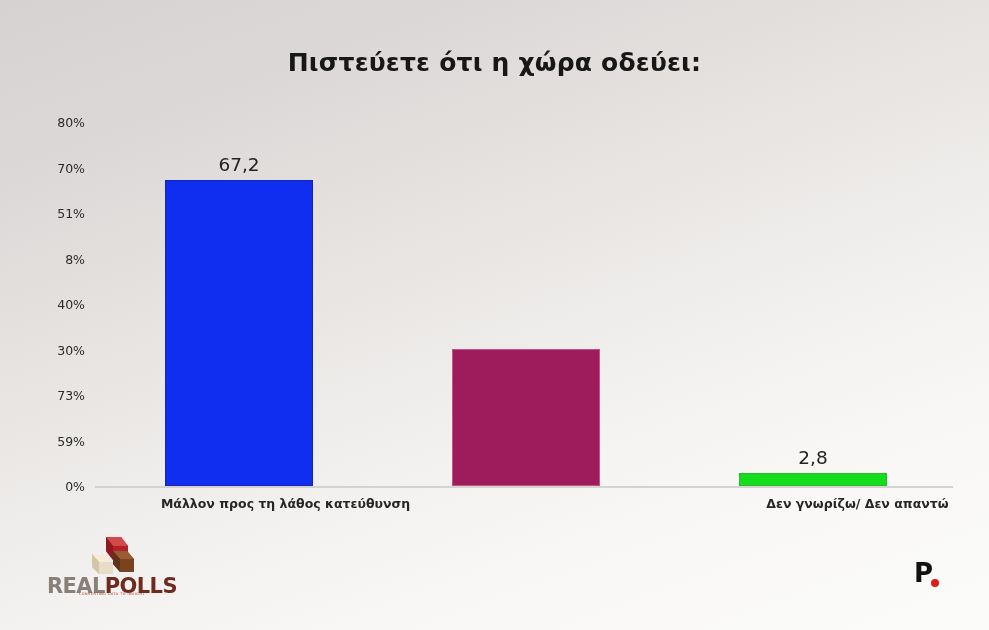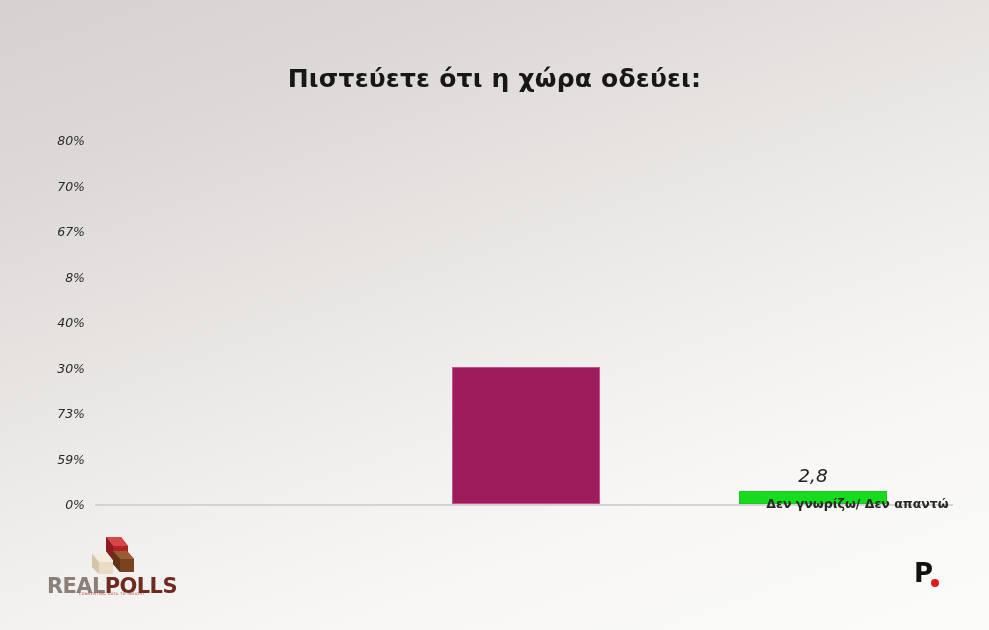--- a/index.html
+++ b/index.html
@@ -32,31 +32,29 @@
     position: absolute;
     top: 48px;
     left: 0;
     width: 989px;
     text-align: center;
     font-size: 25px;
     font-weight: 600;
     color: #171717;
     letter-spacing: 0.2px;
     font-family: "DejaVu Sans", "Liberation Sans", sans-serif;
-    margin-top: 16px;
   }
 
   
   #plot {
     position: absolute;
     left: 95px;
-    top: 140px;
+    top: 122px;
     width: 858px;
     height: 364px;
-    font-style: italic;
   }
 
   .tick-row {
     position: absolute;
     left: 0;
     width: 858px;
     height: 0;
   }
   .tick-label {
     position: absolute;
@@ -186,21 +184,21 @@
 
   <div id="plot">
 
     <div class="tick-row" style="top:0px;">
       <span class="tick-label">80%</span>
     </div>
     <div class="tick-row" style="top:45.5px;">
       <span class="tick-label">70%</span>
     </div>
     <div class="tick-row" style="top:91px;">
-      <span class="tick-label">67%</span>
+      <span class="tick-label">51%</span>
     </div>
     <div class="tick-row" style="top:136.5px;">
       <span class="tick-label">8%</span>
     </div>
     <div class="tick-row" style="top:182px;">
       <span class="tick-label">40%</span>
     </div>
     <div class="tick-row" style="top:227.5px;">
       <span class="tick-label">30%</span>
     </div>
@@ -209,31 +207,36 @@
     </div>
     <div class="tick-row" style="top:318.5px;">
       <span class="tick-label">59%</span>
     </div>
     <div class="tick-row" style="top:364px;">
       <span class="tick-label">0%</span>
     </div>
 
     <div id="axis-line"></div>
 
+    <div class="bar-group" style="left:70px; width:148px;">
+      <div class="bar" style="height:305.8px; background:#0f2ef0; border:1px solid #1b21b5;"></div>
+      <div class="bar-value" style="bottom:311px;">67,2</div>
+    </div>
 
     <div class="bar-group" style="left:357px; width:148px;">
       <div class="bar" style="height:137px; background:#9e1c5c; border:1px solid #c0538c;"></div>
     </div>
 
     <div class="bar-group" style="left:644px; width:148px;">
       <div class="bar" style="height:12.7px; background:#15dd1d; border:1px solid #23c02b;"></div>
       <div class="bar-value" style="bottom:18px;">2,8</div>
     </div>
   </div>
 
+  <div class="cat-label" style="left:95px; width:381px;">Μάλλον προς  τη λάθος κατεύθυνση</div>
   <div class="cat-label" style="left:667px; width:381px;">Δεν γνωρίζω/ Δεν απαντώ</div>
 
   <div id="realpolls-logo">
     <svg width="130" height="44" viewBox="0 0 130 44">
 
       <polygon points="59,3 74,3 81,12 81,26 66,26 59,17" fill="#b02128"></polygon>
       <polygon points="59,3 66,12 81,12 74,3" fill="#d4484a"></polygon>
       <polygon points="59,3 59,17 66,26 66,12" fill="#8c1a20"></polygon>
 
       <polygon points="45,20 59,20 66,28 66,40 52,40 45,33" fill="#e9dcc6"></polygon>

